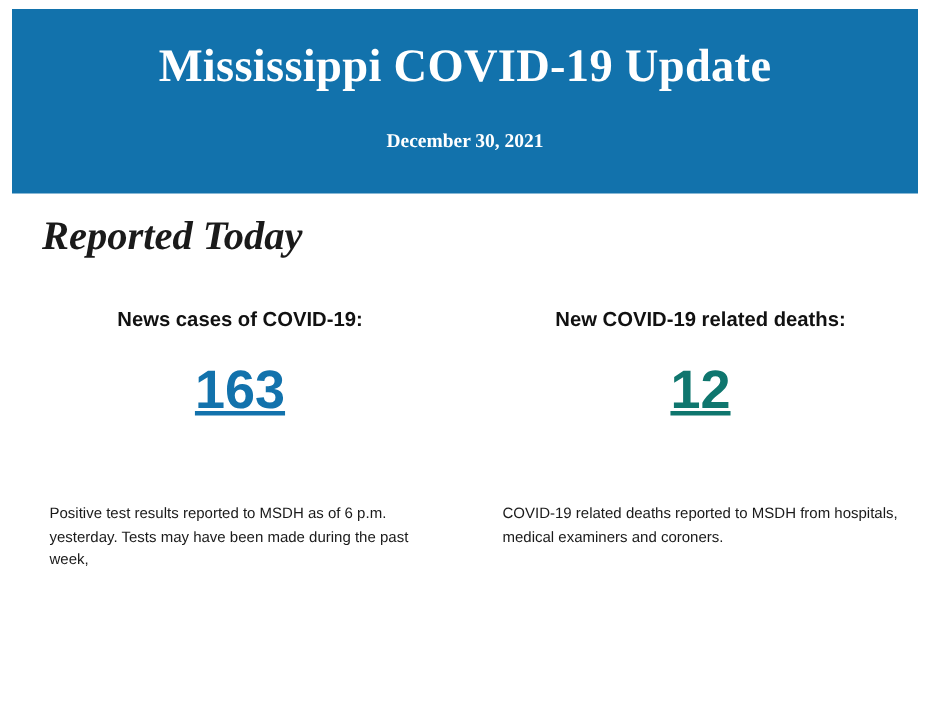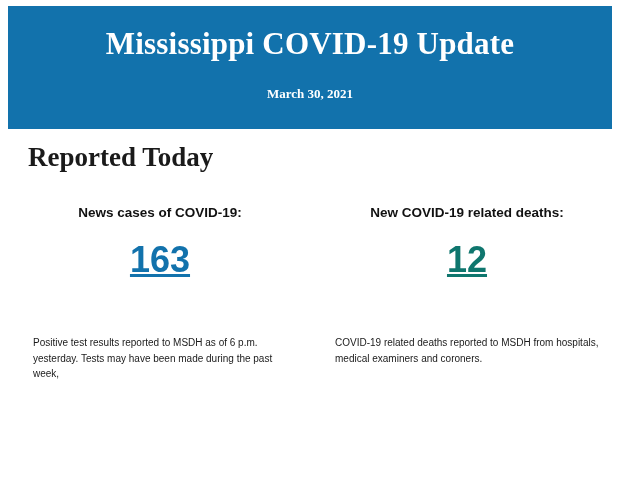--- a/index.html
+++ b/index.html
@@ -52,20 +52,21 @@
     font-size: 13px;
   }
   .section-title {
     position: absolute;
     left: 28px;
     top: 142px;
     color: #1a1a1a;
     font-family: "Liberation Serif", serif;
     font-weight: bold;
     font-size: 27px;
+    font-style: italic;
   }
   .stats {
     position: absolute;
     left: 8px;
     top: 205px;
     width: 604px;
     display: flex;
     flex-direction: row;
   }
   .stat-col {
@@ -119,21 +120,21 @@
     padding-right: 5px;
   }
 </style>
 </head>
 <body>
 
 <div class="page">
 
   <div class="header-banner">
     <div class="header-title">Mississippi COVID-19 Update</div>
-    <div class="header-date">March 30, 2021</div>
+    <div class="header-date">December 30, 2021</div>
   </div>
 
   <div class="section-title">Reported Today</div>
 
   <div class="stats">
 
     <div class="stat-col left">
       <div class="stat-label">News cases of COVID-19:</div>
       <div class="stat-value cases">163</div>
       <div class="stat-desc">Positive test results reported to MSDH as of 6 p.m. yesterday. Tests may have been made during the past week,</div>

